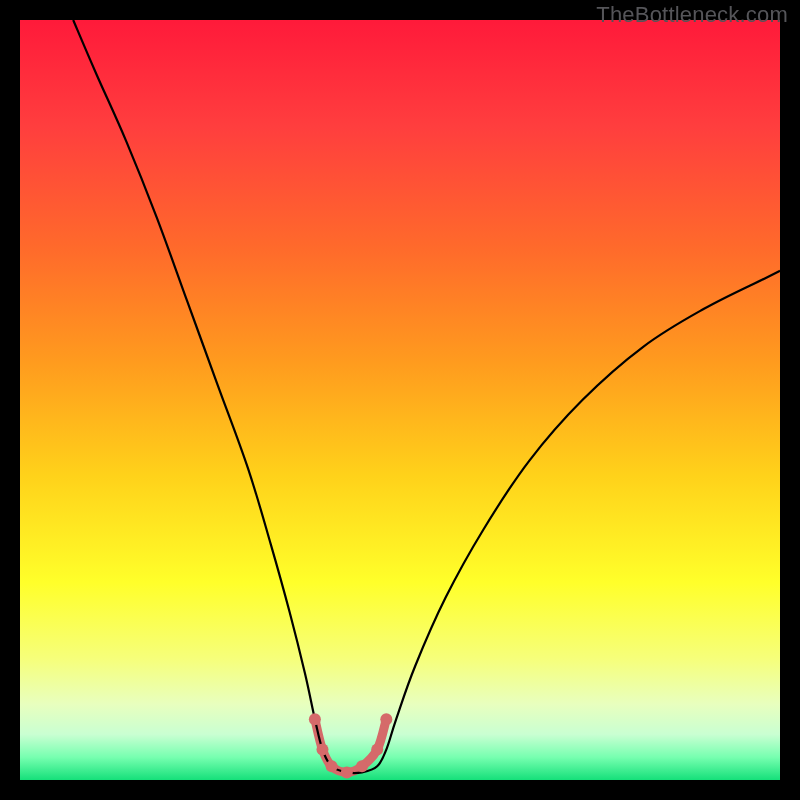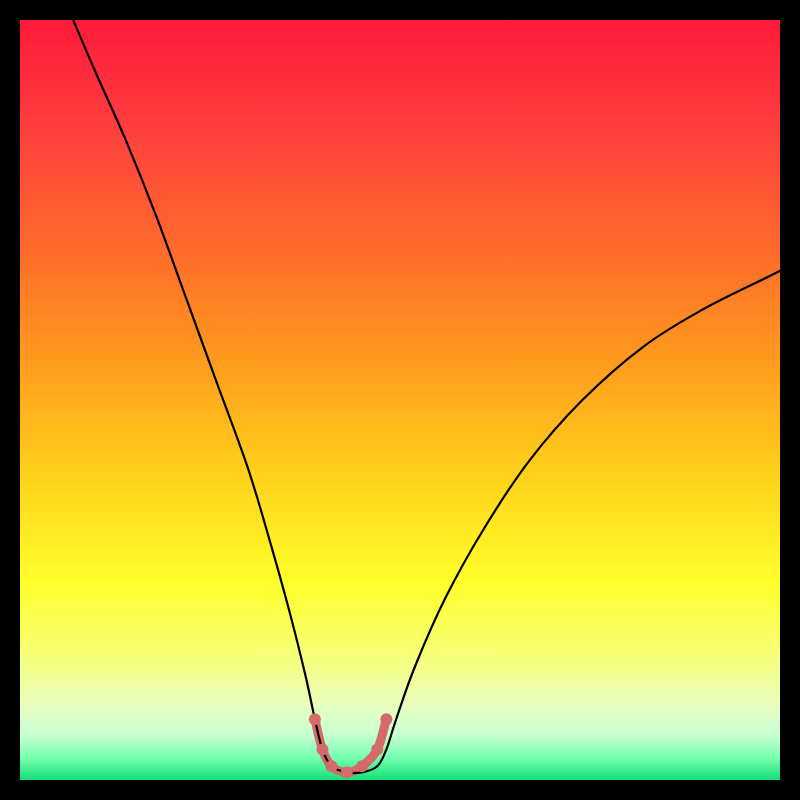--- a/index.html
+++ b/index.html
@@ -37,20 +37,21 @@
     font-family: Arial, sans-serif;
   }
   svg {
     display: block;
   }
 </style>
 </head>
 <body>
 
 <div class="frame">
+  <div class="watermark">TheBottleneck.com</div>
   <div class="plot-area">
     <svg id="chart-svg" width="760" height="760" viewBox="0 0 760 760" preserveAspectRatio="none">
       <defs>
         <linearGradient id="bg-grad" x1="0" y1="0" x2="0" y2="1">
             <stop offset="0.00%" stop-color="#ff1a3a"></stop>
             <stop offset="14.00%" stop-color="#ff3e3e"></stop>
             <stop offset="30.00%" stop-color="#ff6a2b"></stop>
             <stop offset="45.00%" stop-color="#ff9b1e"></stop>
             <stop offset="60.00%" stop-color="#ffd21a"></stop>
             <stop offset="74.00%" stop-color="#ffff2a"></stop>

